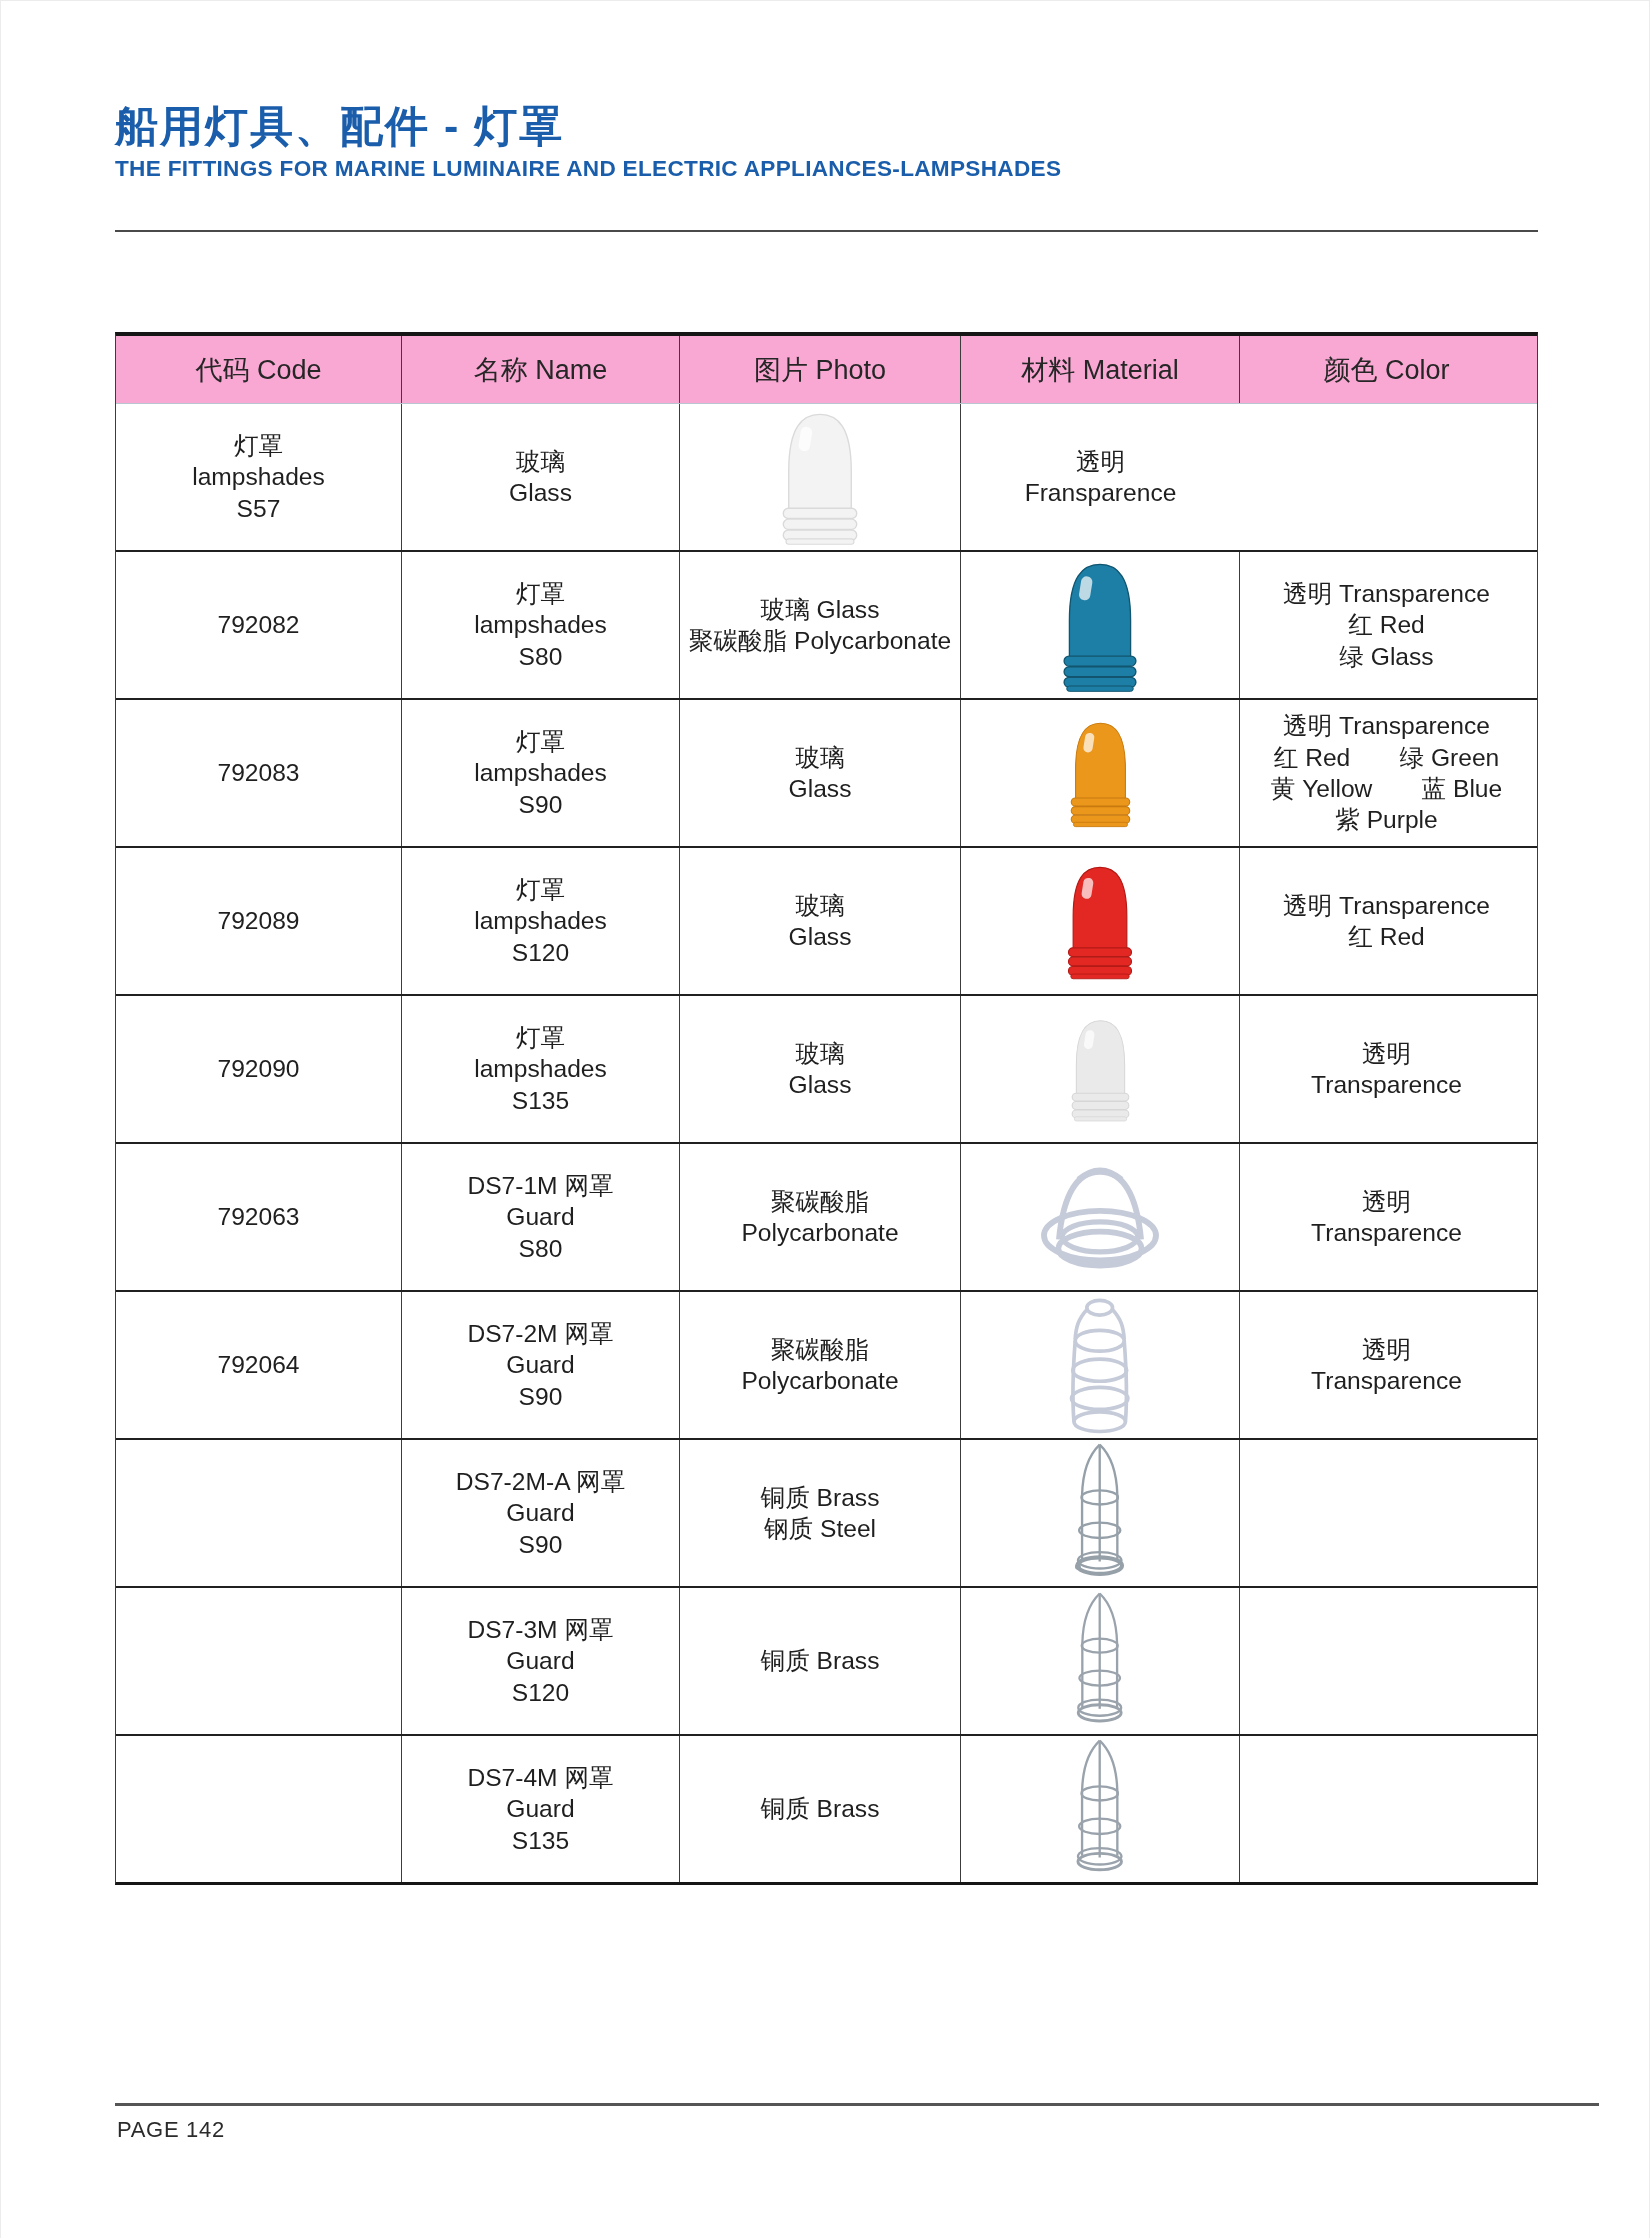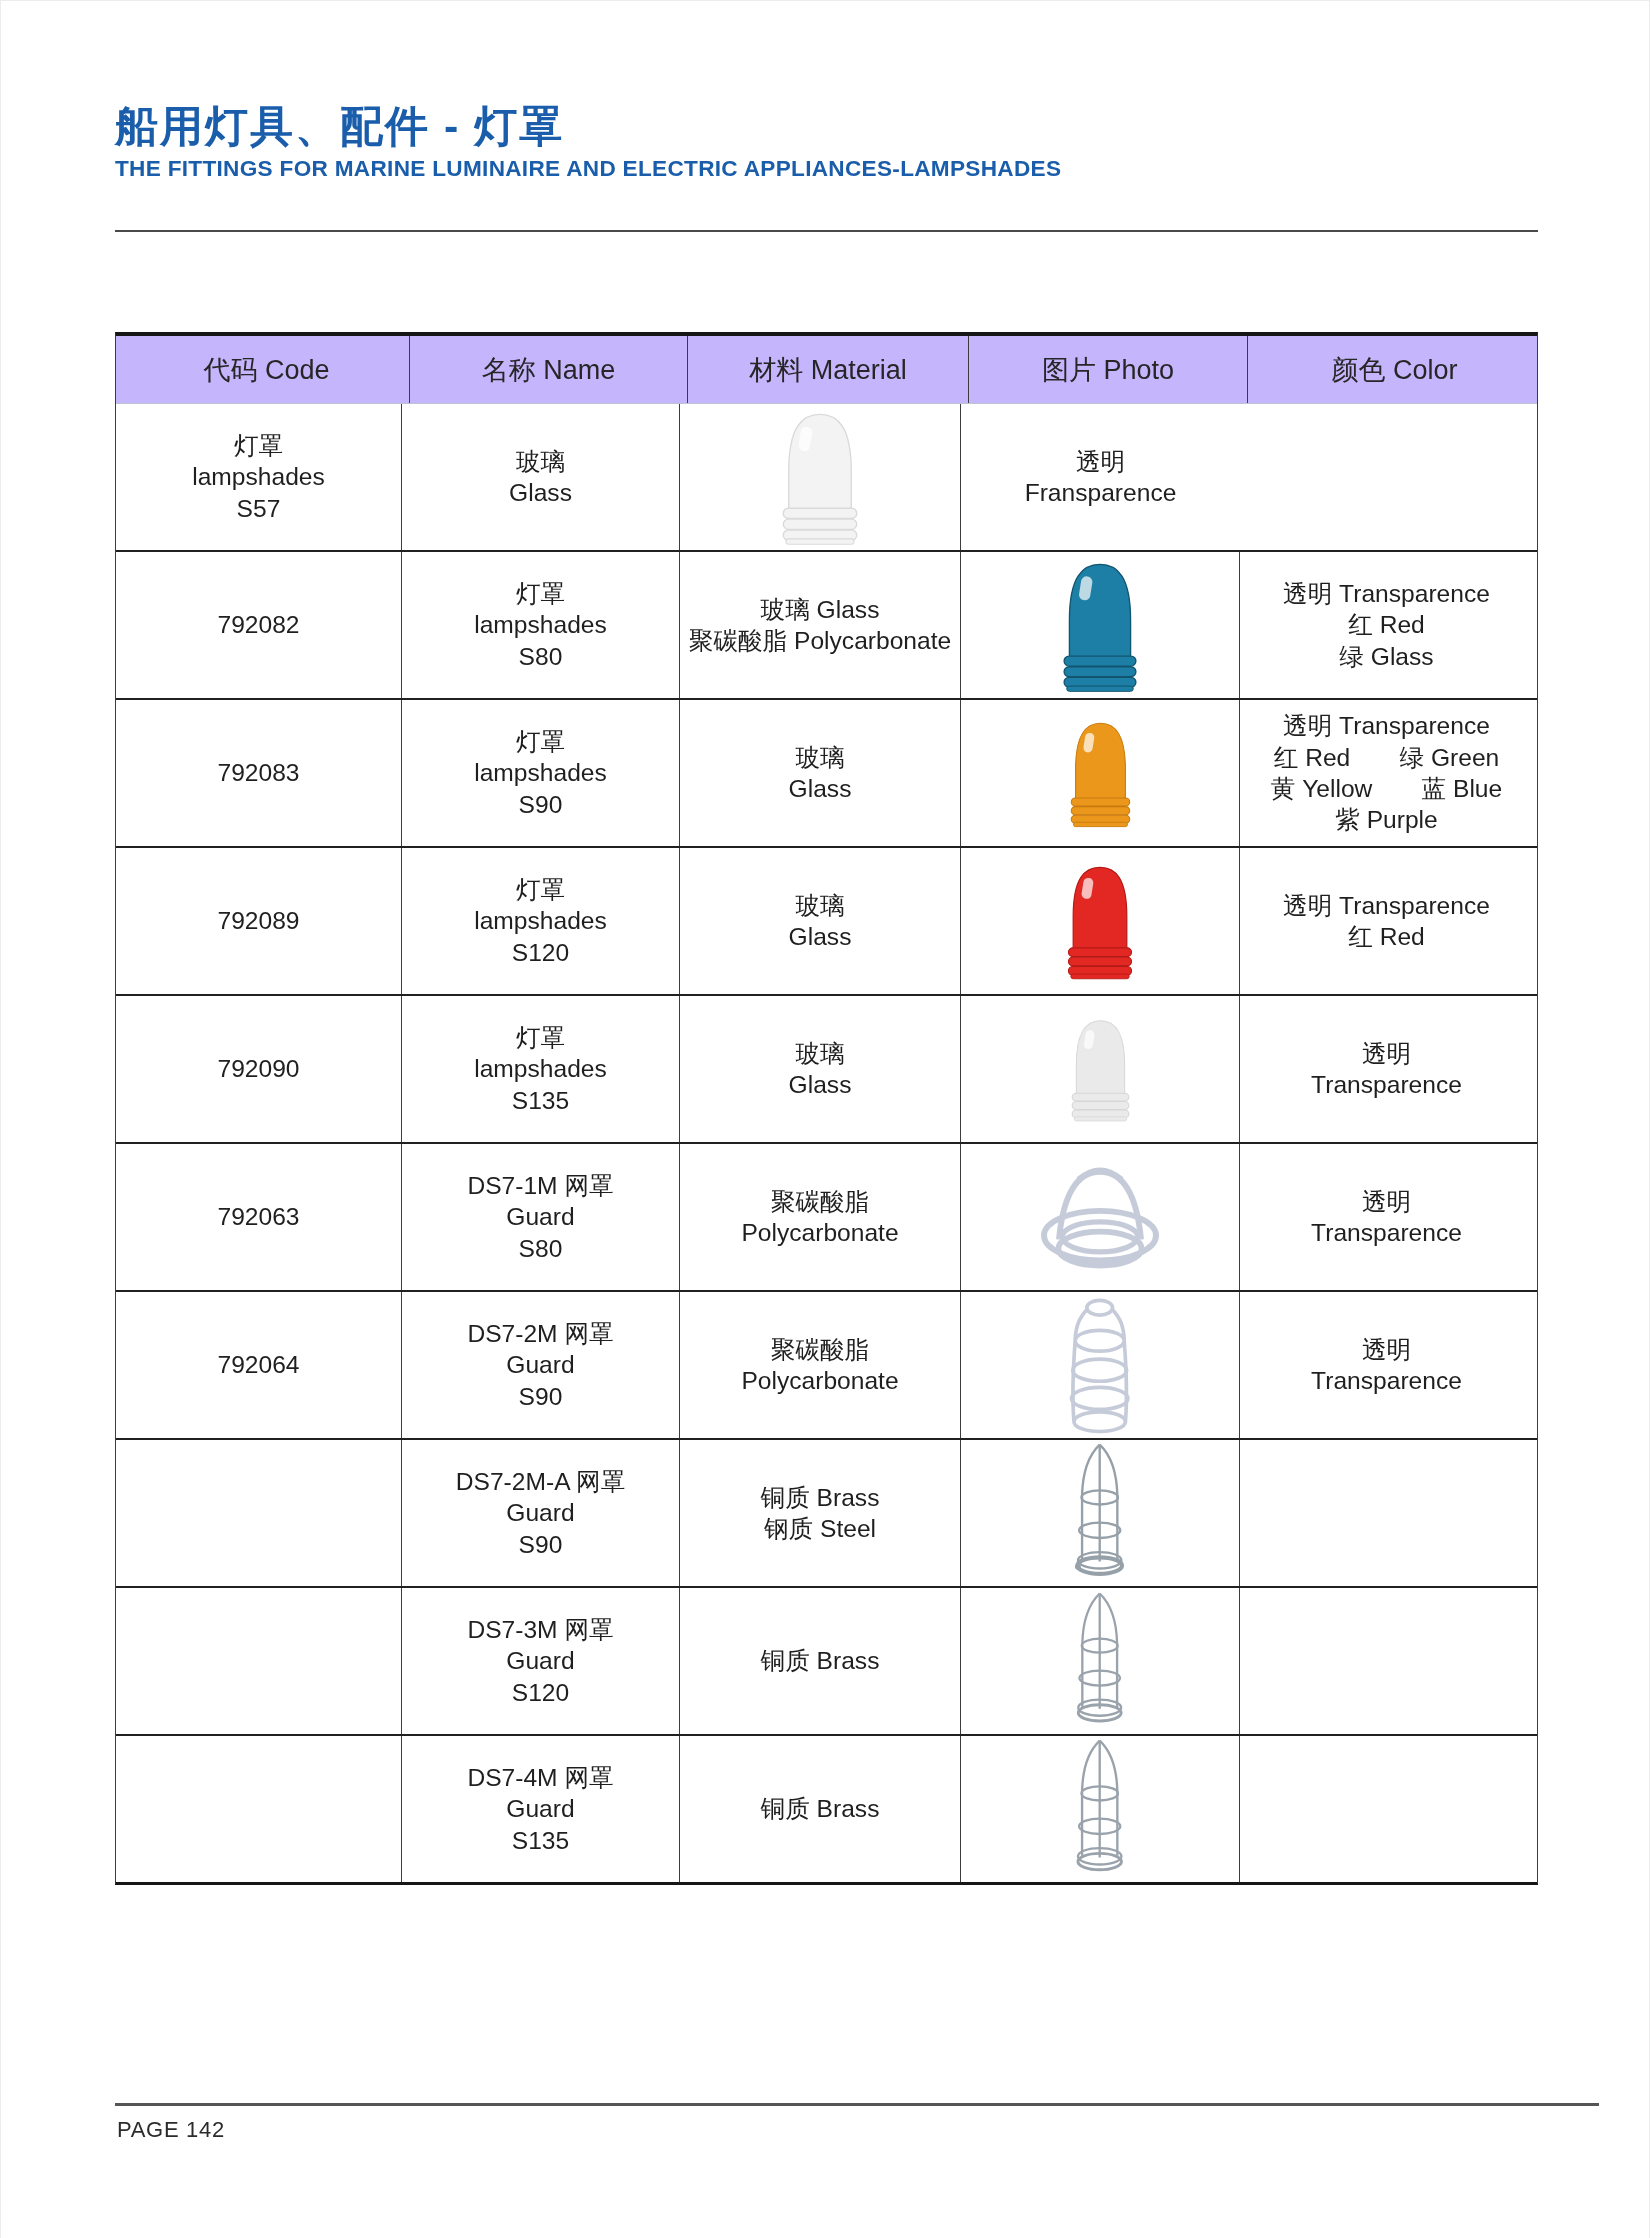--- a/index.html
+++ b/index.html
@@ -35,23 +35,22 @@
     border-left:1.3px solid #3c3c3c;
     border-right:1.3px solid #3c3c3c;
     box-sizing:border-box;
   }
   .thead,.row{
     display:grid;
     grid-template-columns:286px 278px 281px 279px 293px;
   }
   .thead{
     height:67px;
-    background:#c4b5fd;
+    background:#f9a8d4;
     border-bottom:0.7px solid #b9c6d0;
-    padding-left:8px;
   }
   .th{
     display:flex;align-items:center;justify-content:center;
     font-size:27px;color:#262626;
     border-right:1.3px solid #3c3c3c;
   }
   .th:last-child{border-right:none;}
   .row{height:146px;border-top:2.7px solid #202020;}
   .row:first-child{border-top:none;}
   .cell{
@@ -86,22 +85,22 @@
     <h1 class="title-cn">船用灯具、配件 - 灯罩</h1>
     <h2 class="title-en">THE FITTINGS FOR MARINE LUMINAIRE AND ELECTRIC APPLIANCES-LAMPSHADES</h2>
   </div>
 
   <div class="rule-top"></div>
 
   <div class="table">
     <div class="thead">
       <div class="th">代码 Code</div>
       <div class="th">名称 Name</div>
+      <div class="th">图片 Photo</div>
       <div class="th">材料 Material</div>
-      <div class="th">图片 Photo</div>
       <div class="th">颜色 Color</div>
     </div>
     <div id="tbody">
         <div class="row">
           <div class="cell">
             <div class="line">灯罩</div>
             <div class="line">lampshades</div>
             <div class="line">S57</div>
           </div>
           <div class="cell">

